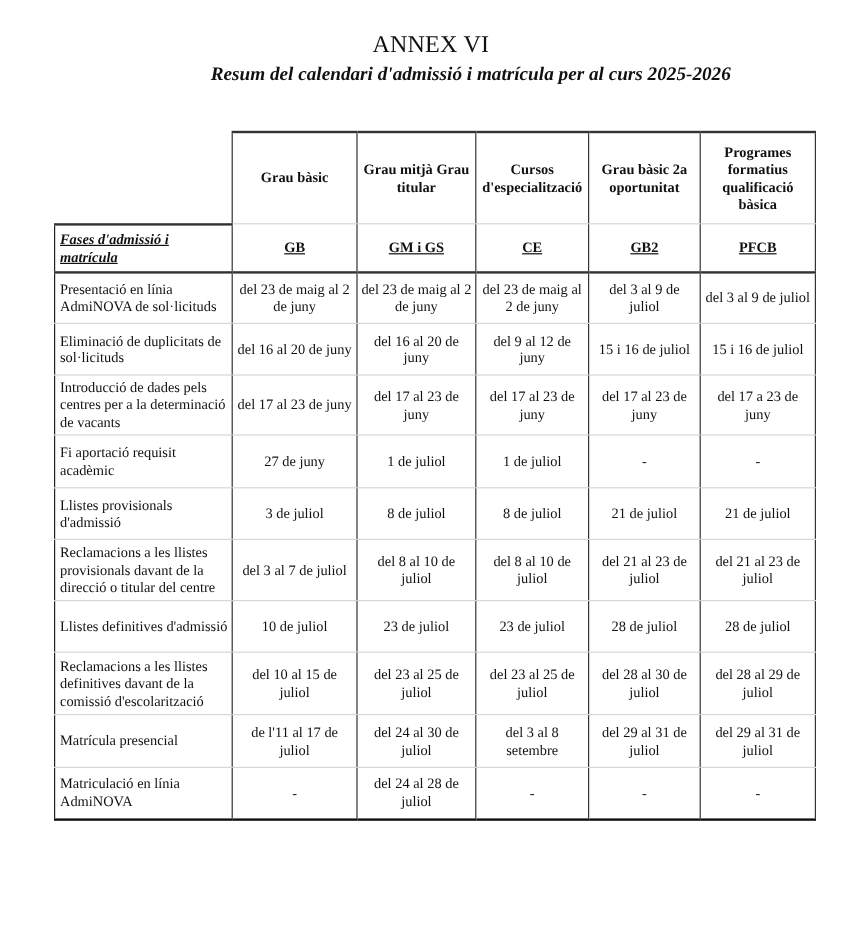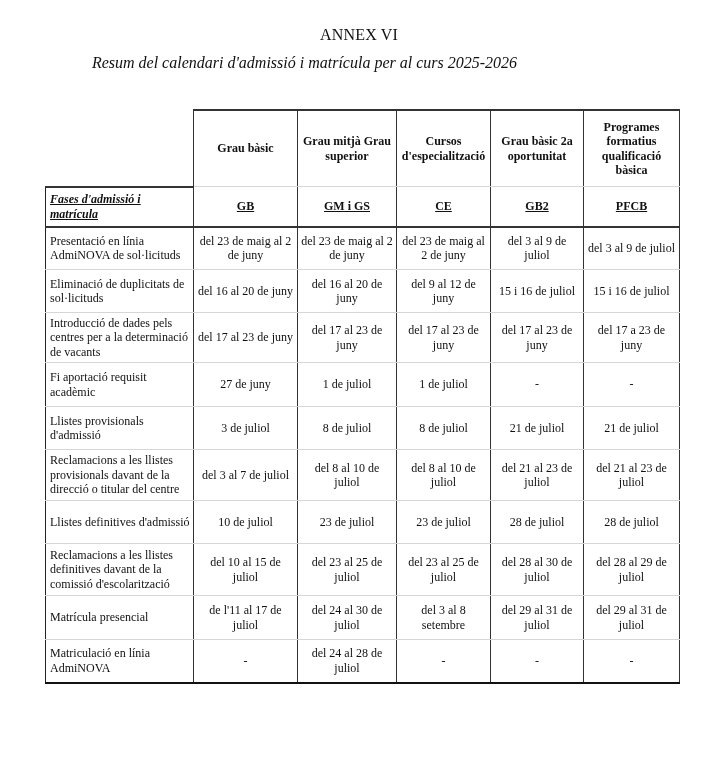--- a/index.html
+++ b/index.html
@@ -1,21 +1,21 @@
 <!DOCTYPE html>
 <html><head>
 <meta charset="utf-8">
 <style>
   html, body { margin: 0; padding: 0; background: #ffffff; }
   body { width: 718px; height: 783px; position: relative; overflow: hidden;
          font-family: "Liberation Serif", "DejaVu Serif", serif; color: #111; }
   .title { position: absolute; top: 26px; left: 0; width: 718px; text-align: center;
-           font-size: 16px; letter-spacing: 0.2px; }
-  .subtitle { position: absolute; top: 54px; left: 0; width: 609px; text-align: center;
-              font-size: 16px; font-style: italic; }
+           font-size: 20px; letter-spacing: 0.2px; }
+  .subtitle { position: absolute; top: 54px; left: 0; width: 609px; text-align: right;
+              font-size: 16px; font-style: italic; font-weight: bold; }
   table { position: absolute; left: 45px; top: 109px; border-collapse: collapse;
           table-layout: fixed; width: 634px; font-size: 12px; line-height: 14.5px; }
   col.c0 { width: 148px; }
   col.c1 { width: 104px; }
   col.c2 { width: 99px; }
   col.c3 { width: 94px; }
   col.c4 { width: 93px; }
   col.c5 { width: 96px; }
   td, th { border-left: 1.5px solid #333; border-right: 1.5px solid #333;
            border-top: 1px solid #d6d6d6; border-bottom: 1px solid #d6d6d6;
@@ -42,21 +42,21 @@
       <col class="c1">
       <col class="c2">
       <col class="c3">
       <col class="c4">
       <col class="c5">
   </colgroup>
   <thead>
     <tr class="h1">
       <th class="blank"></th>
       <th>Grau bàsic</th>
-      <th>Grau mitjà Grau superior</th>
+      <th>Grau mitjà Grau titular</th>
       <th>Cursos d'especialització</th>
       <th>Grau bàsic 2a oportunitat</th>
       <th>Programes formatius qualificació bàsica</th>
     </tr>
     <tr class="h2">
       <td class="phase-head first">Fases d'admissió i matrícula</td>
       <th>GB</th>
       <th>GM i GS</th>
       <th>CE</th>
       <th>GB2</th>

